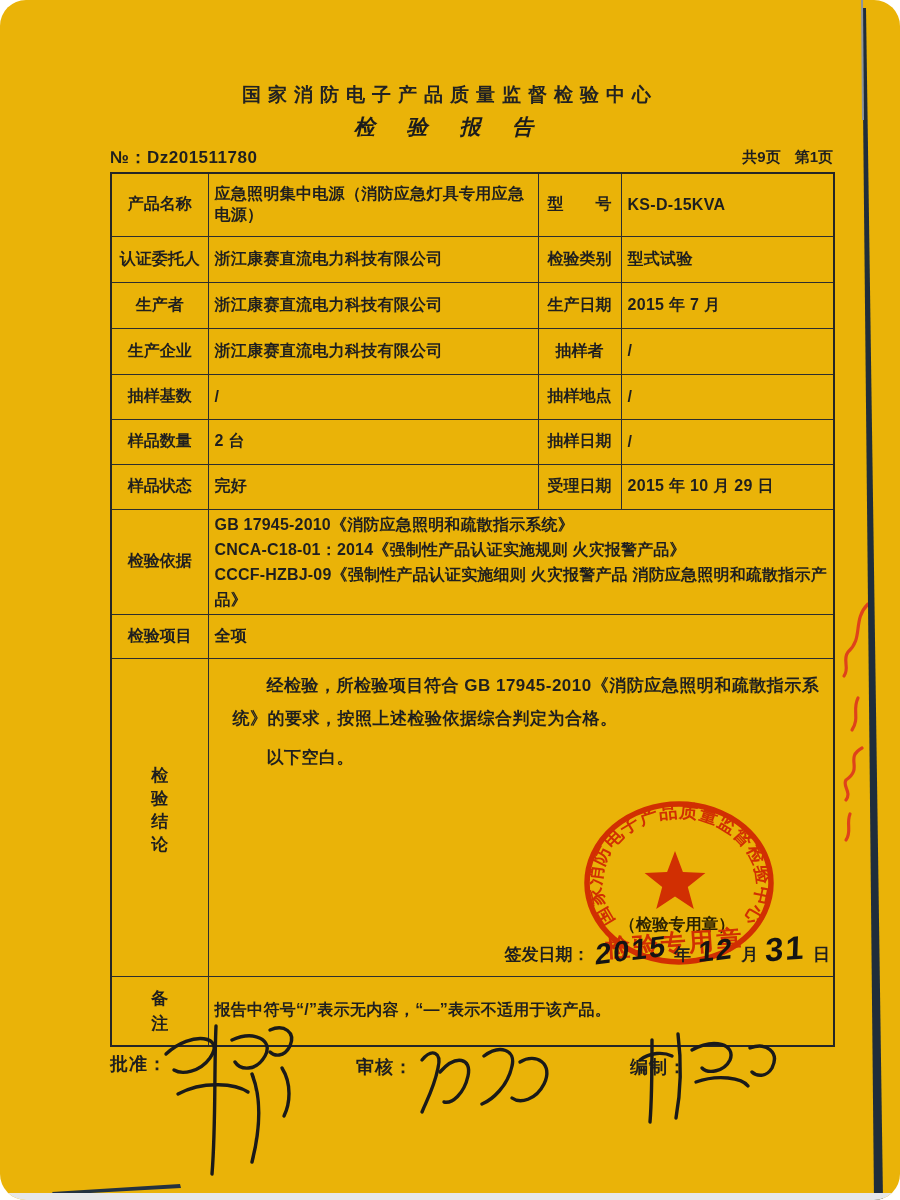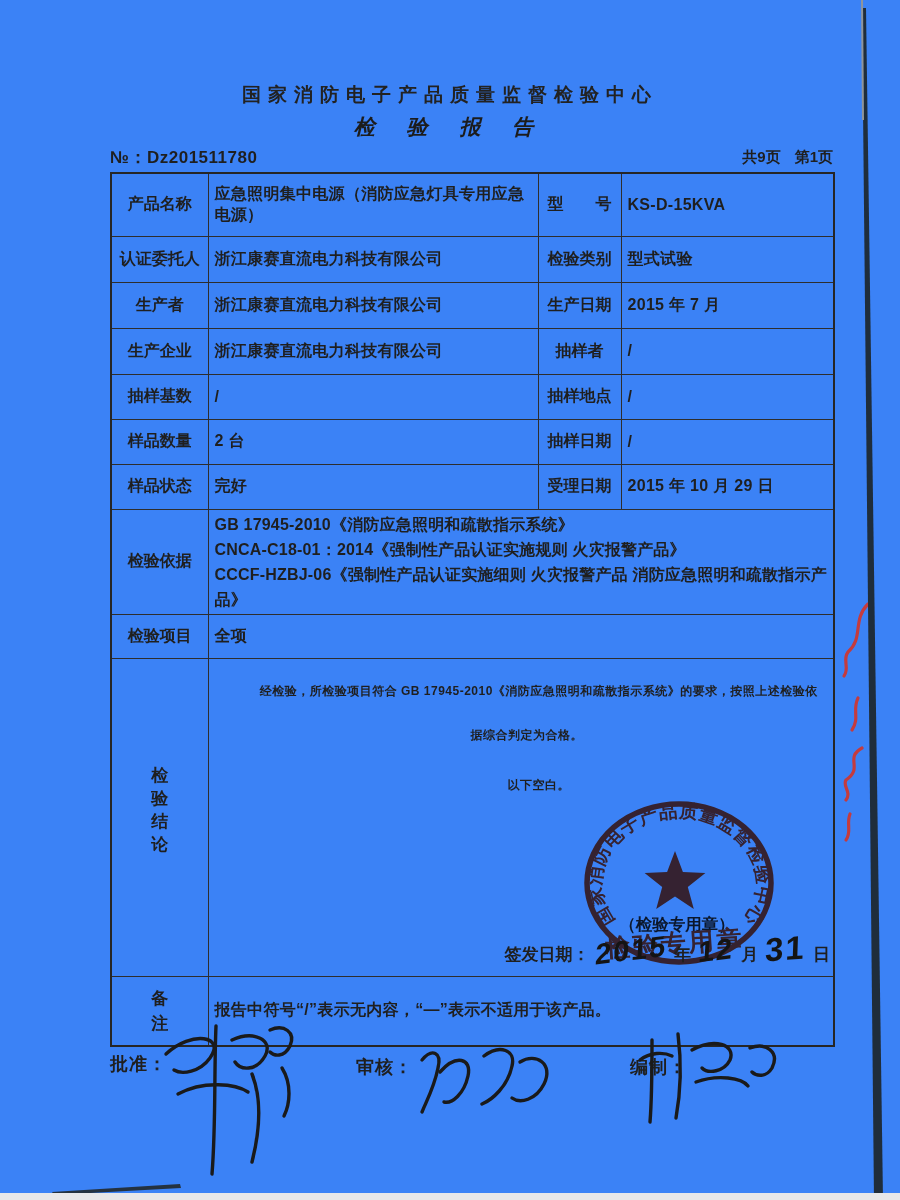--- a/index.html
+++ b/index.html
@@ -1,20 +1,21 @@
 <!DOCTYPE html>
 <html><head>
 <meta charset="utf-8">
 <style>
   html,body{margin:0;padding:0;background:#ffffff;}
   .page{
     position:relative;width:900px;height:1200px;overflow:hidden;
-    background:#3b82f6;
+    background:#eab308;
     font-family:"Liberation Sans",sans-serif;
     color:#1f1f1f;
+    border-radius:26px;
   }
   
   .org-title{
     position:absolute;top:82px;left:0;width:100%;
     text-align:center;font-size:19px;font-weight:700;letter-spacing:7px;color:#222;
   }
   .report-title{
     position:absolute;top:113px;left:0;width:100%;
     text-align:center;font-size:21px;font-weight:700;letter-spacing:13px;color:#1c1c1c;font-style:italic;
   }
@@ -33,21 +34,21 @@
     padding:2px 6px;box-sizing:border-box;
   }
   table.report{border:2.5px solid #262626;}
   td.lbl{text-align:center;font-weight:700;padding:2px 2px;}
   td.val{text-align:left;font-weight:700;padding-left:11px;letter-spacing:.3px;}
   td.basis{font-weight:700;line-height:25px;padding:6px 10px 6px 11px;letter-spacing:.2px;}
   .vert-label{display:flex;flex-direction:column;align-items:center;justify-content:space-evenly;height:100%;}
   .vert-label span{font-size:17px;font-weight:700;}
   td.concl-cell{position:relative;padding:0;}
   .concl-text{position:absolute;top:10px;left:24px;right:12px;}
-  .concl-text p{margin:0 0 6px 0;text-indent:2em;font-size:12px;font-weight:700;line-height:44px;letter-spacing:.5px;text-align:center;}
+  .concl-text p{margin:0 0 6px 0;text-indent:2em;font-size:17px;font-weight:700;line-height:33px;letter-spacing:.5px;}
   
   .issue-line{position:absolute;left:296px;bottom:8px;display:flex;align-items:baseline;white-space:nowrap;}
   .issue-label{font-size:17px;font-weight:700;}
   .issue-unit{font-size:17px;font-weight:700;margin:0 2px;}
   .hand{
     display:inline-block;font-size:29px;font-weight:700;color:#141414;
     transform:rotate(-7deg) skewX(-10deg);margin:0 5px;letter-spacing:2px;
   }
   .hand.big{font-size:33px;transform:rotate(-4deg) skewX(-6deg);}
   
@@ -125,21 +126,21 @@
         <td class="lbl">样品状态</td>
         <td class="val">完好</td>
         <td class="lbl">受理日期</td>
         <td class="val">2015 年 10 月 29 日</td>
       </tr>
       <tr style="height:100px">
         <td class="lbl">检验依据</td>
         <td class="basis" colspan="3">
           <div>GB 17945-2010《消防应急照明和疏散指示系统》</div>
           <div>CNCA-C18-01：2014《强制性产品认证实施规则 火灾报警产品》</div>
-          <div>CCCF-HZBJ-06《强制性产品认证实施细则 火灾报警产品 消防应急照明和疏散指示产品》</div>
+          <div>CCCF-HZBJ-09《强制性产品认证实施细则 火灾报警产品 消防应急照明和疏散指示产品》</div>
         </td>
       </tr>
       <tr style="height:44px">
         <td class="lbl">检验项目</td>
         <td class="val" colspan="3">全项</td>
       </tr>
       <tr style="height:318px">
         <td class="lbl" style="padding:30px 0 45px 0;">
           <div class="vert-label">
             <span>检</span>

